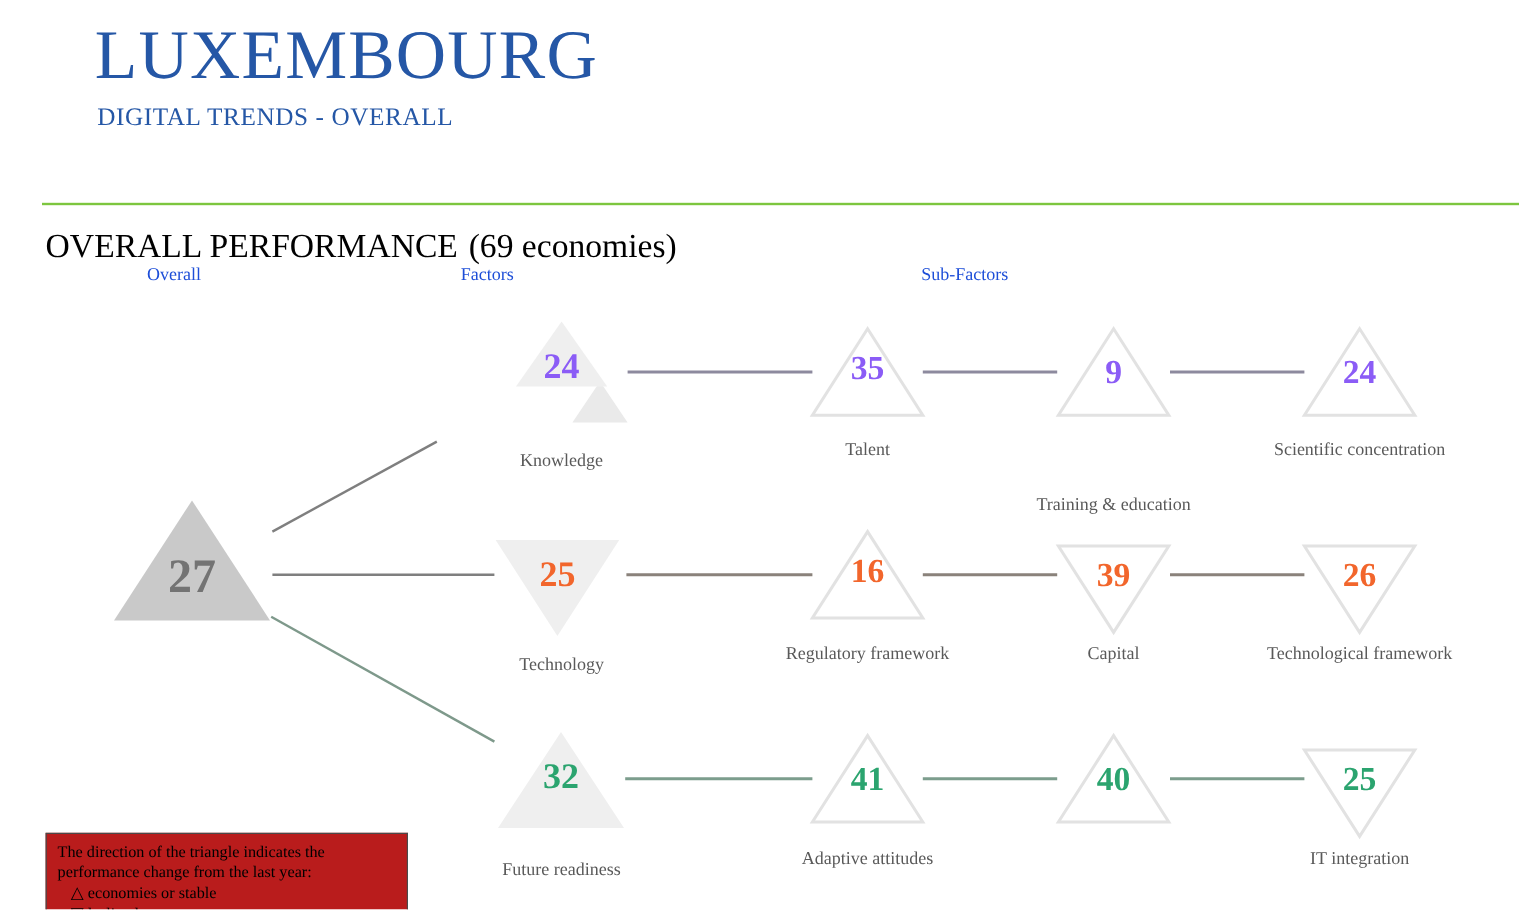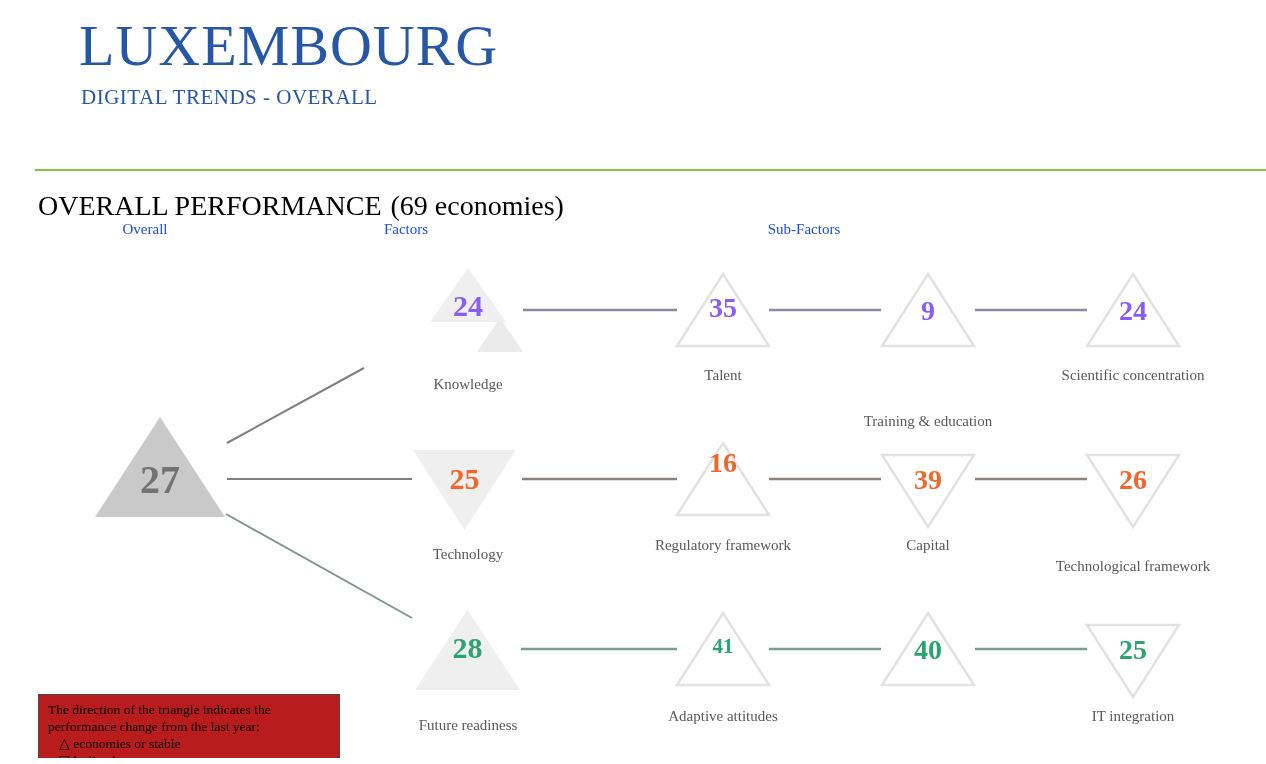--- a/index.html
+++ b/index.html
@@ -116,21 +116,21 @@
       <polygon points="0,0 100,0 50,100" fill="#EFEFEF"></polygon>
     </svg>
     <span class="num c-orange" style="top:14px;font-size:30px;">25</span>
   </div>
   <div class="lbl" style="left:348px;top:546px;">Technology</div>
 
   <div class="node" style="left:415px;top:610px;width:105px;height:80px;">
     <svg viewBox="0 0 100 100" preserveAspectRatio="none">
       <polygon points="50,0 100,100 0,100" fill="#EFEFEF"></polygon>
     </svg>
-    <span class="num c-green" style="top:23px;font-size:30px;">28</span>
+    <span class="num c-green" style="top:23px;font-size:30px;">32</span>
   </div>
   <div class="lbl" style="left:348px;top:717px;">Future readiness</div>
 
   <div class="node" style="left:677px;top:274px;width:92px;height:72px;">
     <svg viewBox="0 0 100 100" preserveAspectRatio="none">
       <polygon points="50,0 100,100 0,100" fill="#ffffff" stroke="#E2E2E2" stroke-width="2.5" vector-effect="non-scaling-stroke"></polygon>
     </svg>
     <span class="num c-purple" style="top:20px;font-size:28px;">35</span>
   </div>
   <div class="lbl" style="left:603px;top:367px;">Talent</div>
@@ -148,45 +148,45 @@
       <polygon points="50,0 100,100 0,100" fill="#ffffff" stroke="#E2E2E2" stroke-width="2.5" vector-effect="non-scaling-stroke"></polygon>
     </svg>
     <span class="num c-purple" style="top:23px;font-size:28px;">24</span>
   </div>
   <div class="lbl" style="left:1013px;top:367px;">Scientific concentration</div>
 
   <div class="node" style="left:677px;top:443px;width:92px;height:72px;">
     <svg viewBox="0 0 100 100" preserveAspectRatio="none">
       <polygon points="50,0 100,100 0,100" fill="#ffffff" stroke="#E2E2E2" stroke-width="2.5" vector-effect="non-scaling-stroke"></polygon>
     </svg>
-    <span class="num c-orange" style="top:6px;font-size:28px;">16</span>
+    <span class="num c-orange" style="top:20px;font-size:28px;">16</span>
   </div>
   <div class="lbl" style="left:603px;top:537px;">Regulatory framework</div>
 
   <div class="node" style="left:882px;top:455px;width:92px;height:72px;">
     <svg viewBox="0 0 100 100" preserveAspectRatio="none">
       <polygon points="0,0 100,0 50,100" fill="#ffffff" stroke="#E2E2E2" stroke-width="2.5" vector-effect="non-scaling-stroke"></polygon>
     </svg>
     <span class="num c-orange" style="top:11px;font-size:28px;">39</span>
   </div>
   <div class="lbl" style="left:808px;top:537px;">Capital</div>
 
   <div class="node" style="left:1087px;top:455px;width:92px;height:72px;">
     <svg viewBox="0 0 100 100" preserveAspectRatio="none">
       <polygon points="0,0 100,0 50,100" fill="#ffffff" stroke="#E2E2E2" stroke-width="2.5" vector-effect="non-scaling-stroke"></polygon>
     </svg>
     <span class="num c-orange" style="top:11px;font-size:28px;">26</span>
   </div>
-  <div class="lbl" style="left:1013px;top:558px;text-align:center;">Technological framework</div>
+  <div class="lbl" style="left:1013px;top:537px;text-align:center;">Technological framework</div>
 
   <div class="node" style="left:677px;top:613px;width:92px;height:72px;">
     <svg viewBox="0 0 100 100" preserveAspectRatio="none">
       <polygon points="50,0 100,100 0,100" fill="#ffffff" stroke="#E2E2E2" stroke-width="2.5" vector-effect="non-scaling-stroke"></polygon>
     </svg>
-    <span class="num c-green" style="top:23px;font-size:21px;">41</span>
+    <span class="num c-green" style="top:23px;font-size:28px;">41</span>
   </div>
   <div class="lbl" style="left:603px;top:708px;">Adaptive attitudes</div>
 
   <div class="node" style="left:882px;top:613px;width:92px;height:72px;">
     <svg viewBox="0 0 100 100" preserveAspectRatio="none">
       <polygon points="50,0 100,100 0,100" fill="#ffffff" stroke="#E2E2E2" stroke-width="2.5" vector-effect="non-scaling-stroke"></polygon>
     </svg>
     <span class="num c-green" style="top:23px;font-size:28px;">40</span>
   </div>
 

